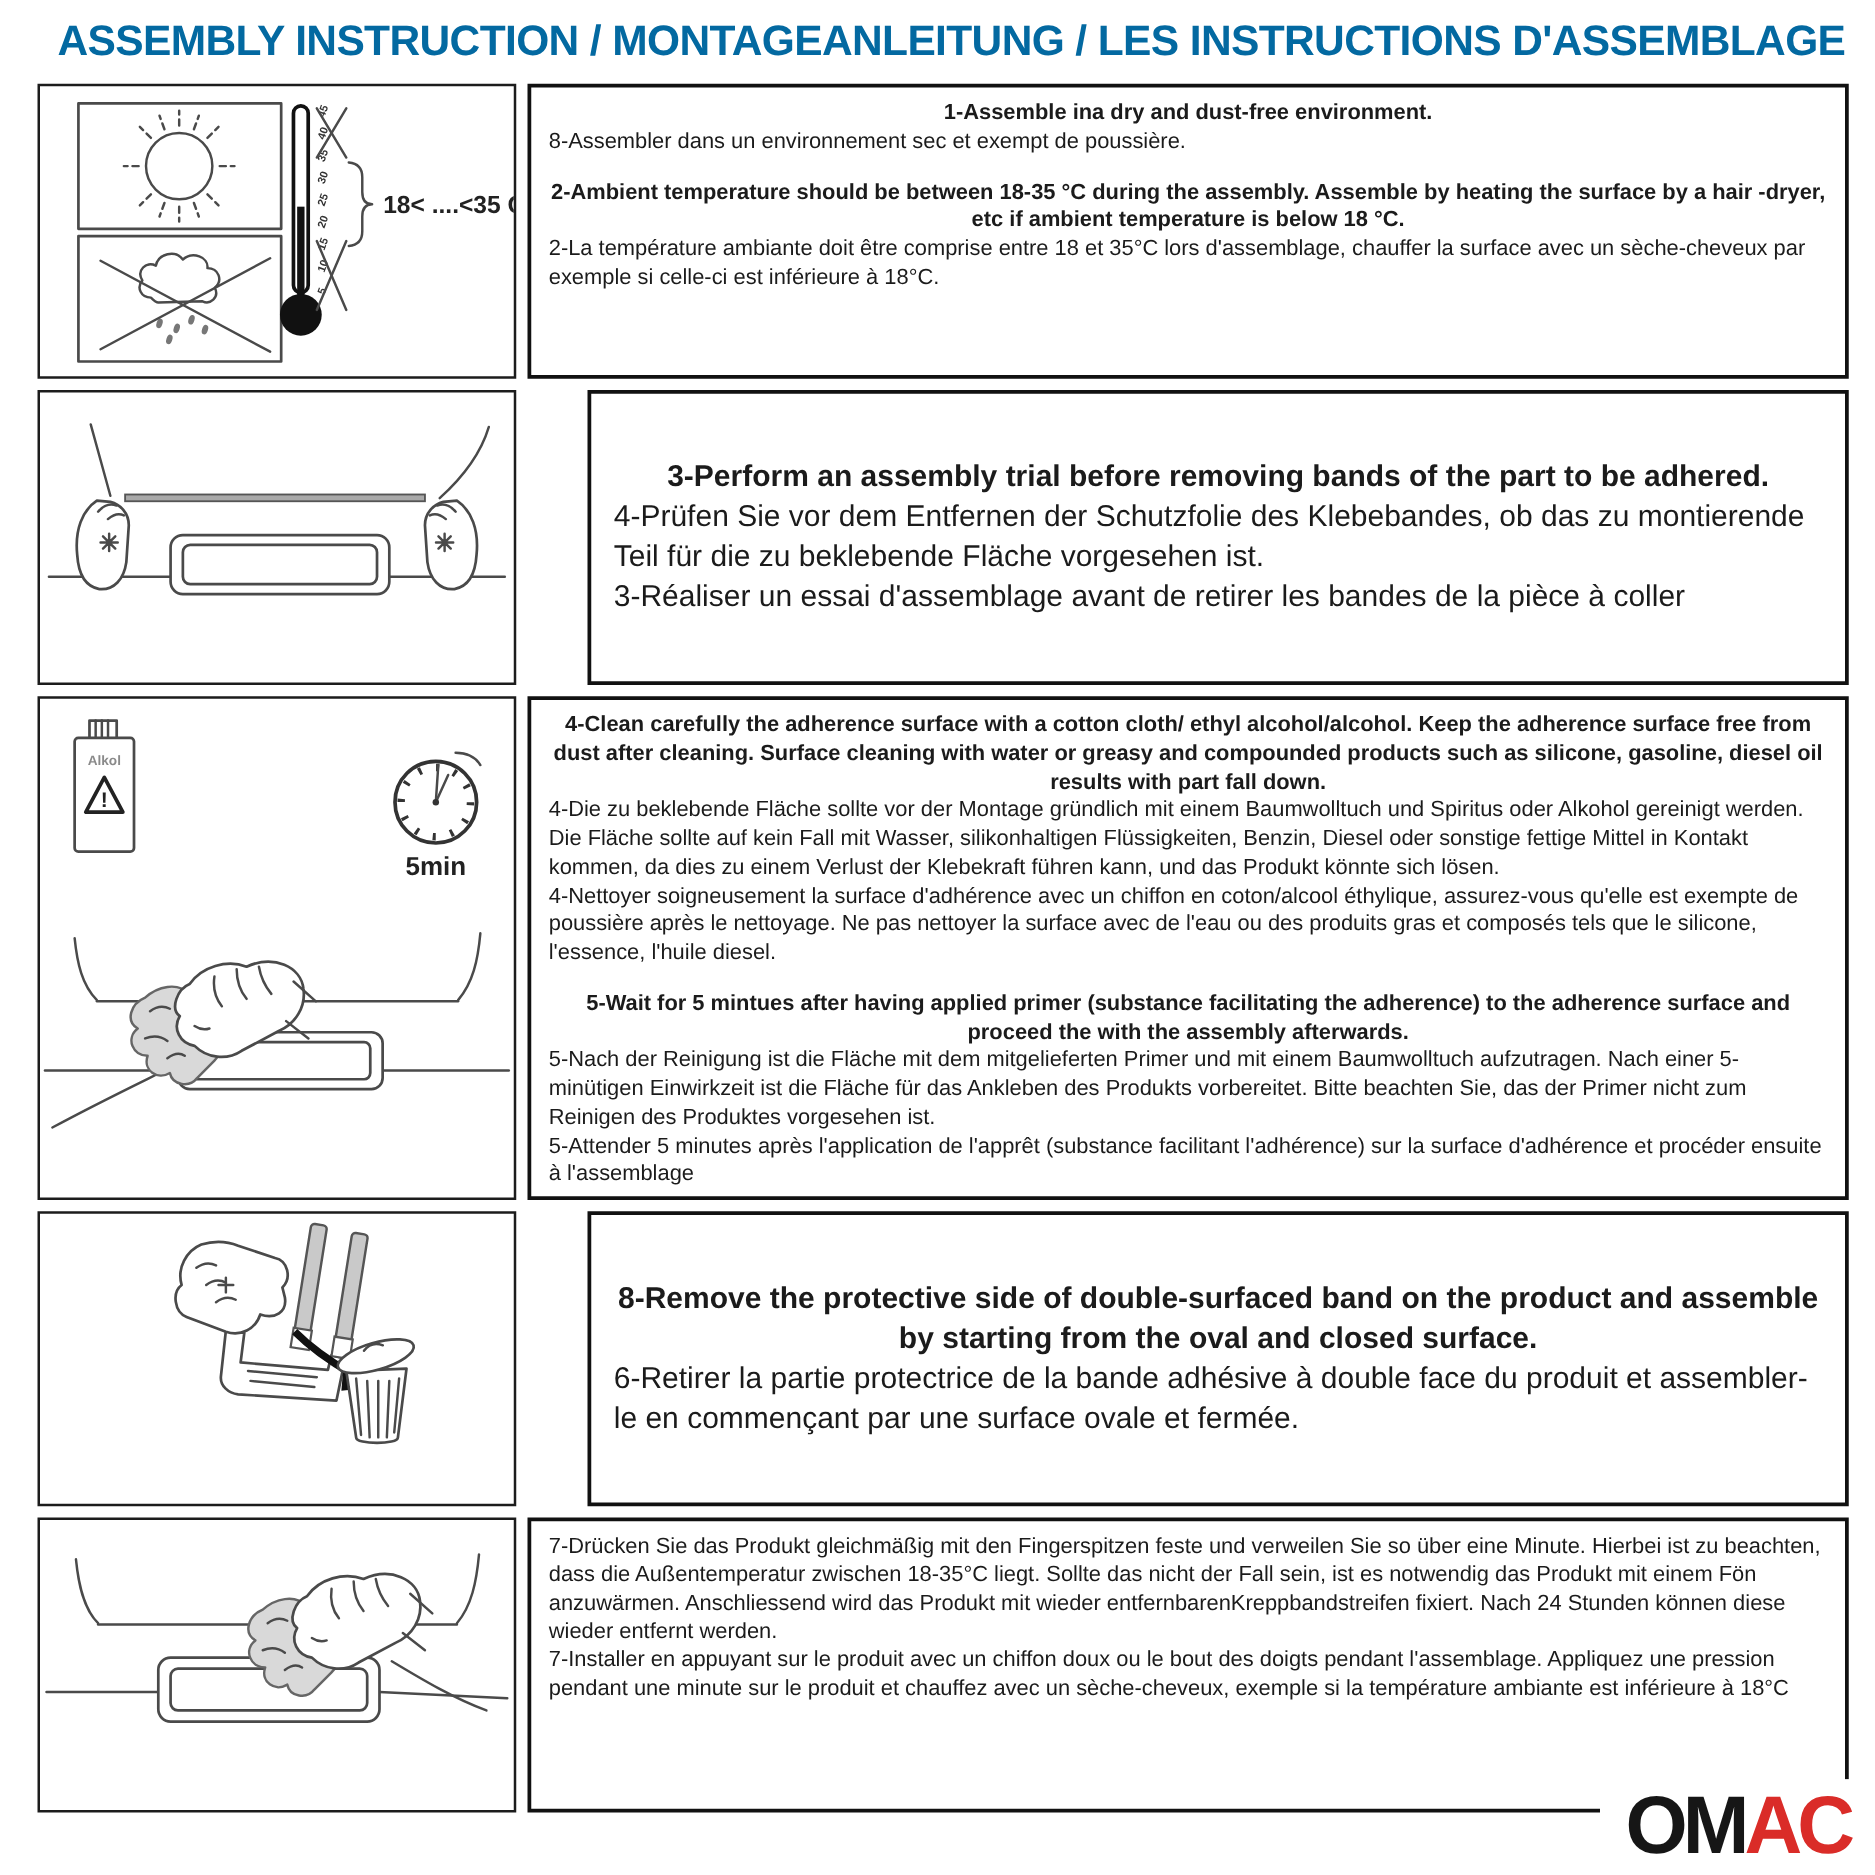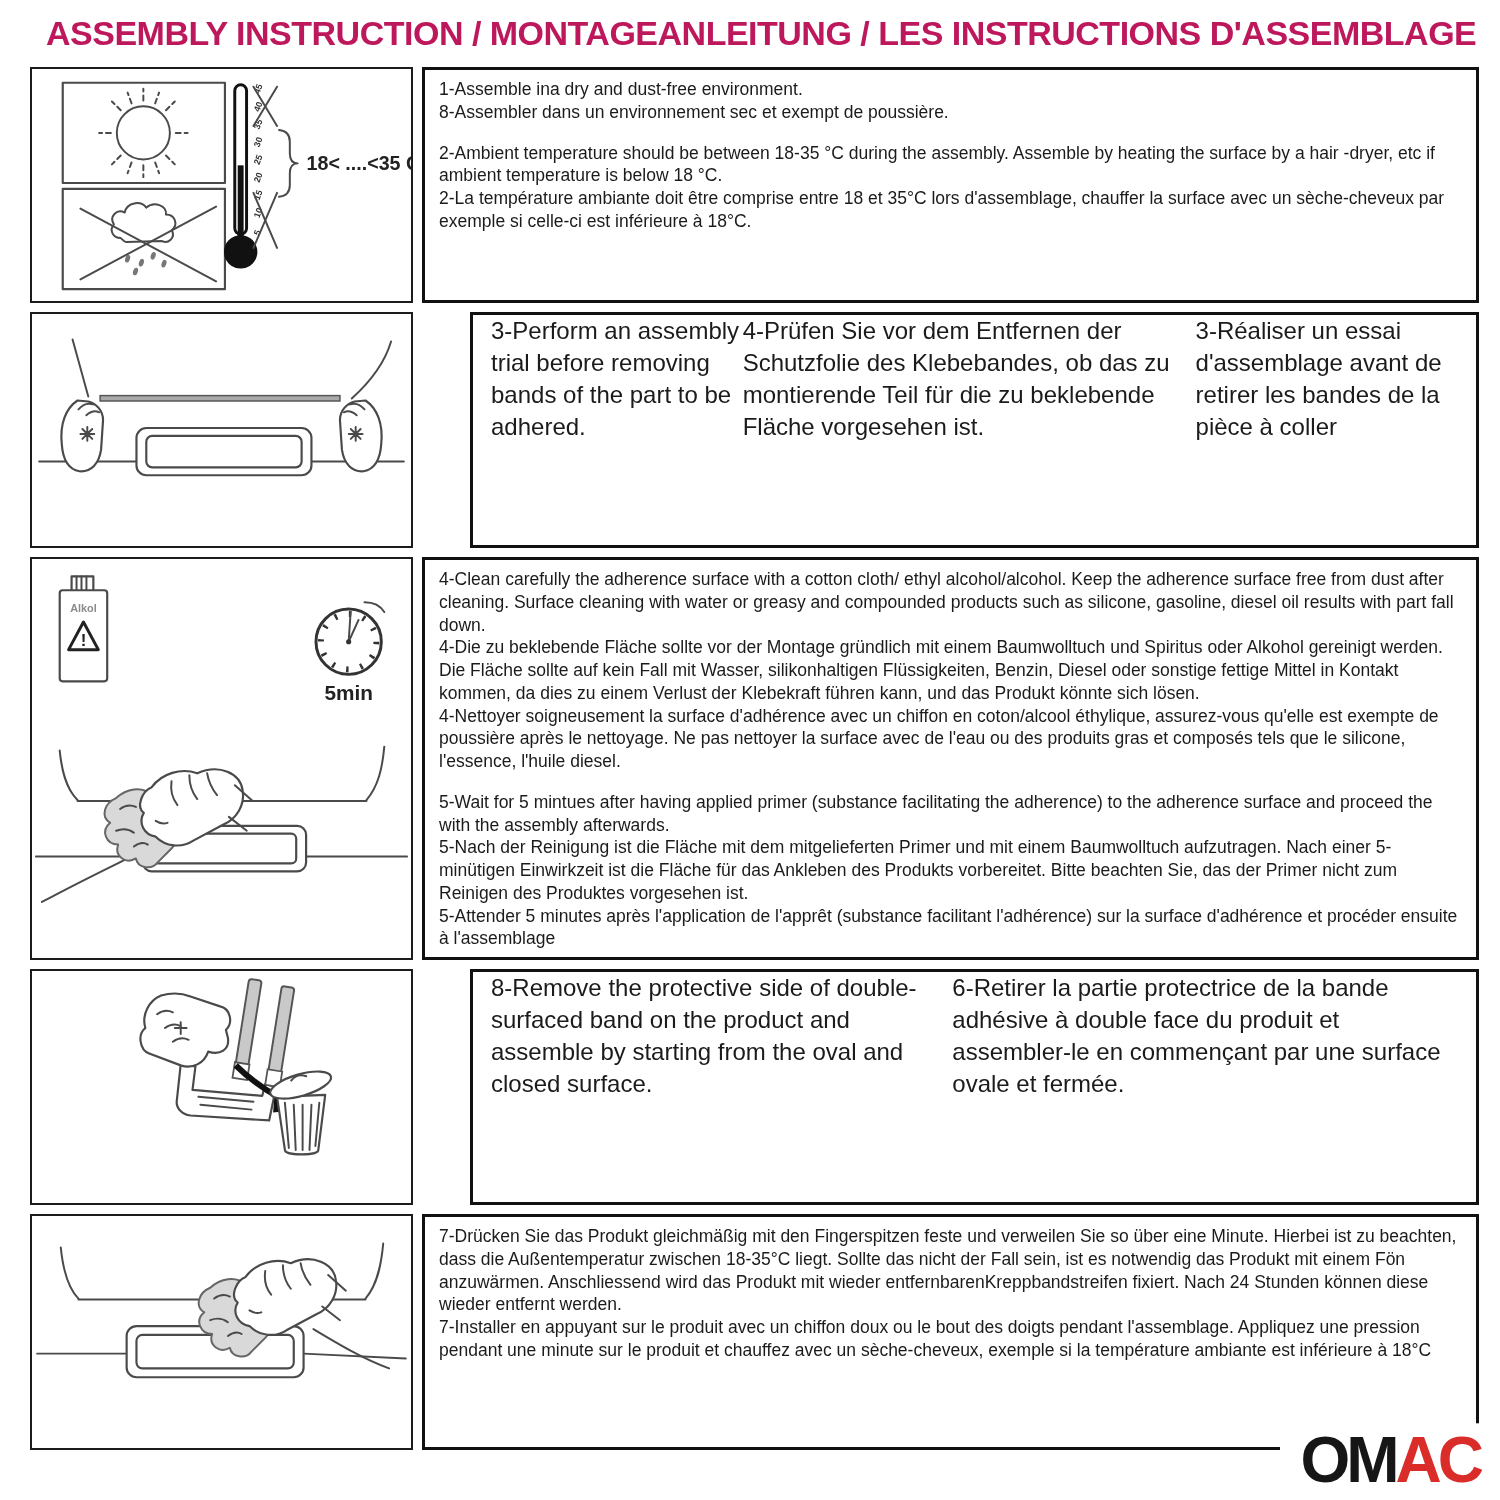--- a/index.html
+++ b/index.html
@@ -1,27 +1,27 @@
 <!DOCTYPE html>
 <html><head>
 <meta charset="utf-8">
 <style>
   html,body{margin:0;padding:0;background:#ffffff;}
   body{font-family:"Liberation Sans",sans-serif;color:#1b1b1b;}
   #page{position:relative;width:1500px;height:1500px;background:#fff;overflow:hidden;box-sizing:border-box;padding:0 21px 0 30px;}
-  .page-title{margin:0;padding:14px 0 14px 16px;font-size:34px;font-weight:700;letter-spacing:-0.5px;color:#be185d;white-space:nowrap;}
+  .page-title{margin:0;padding:14px 0 14px 16px;font-size:34px;font-weight:700;letter-spacing:-0.5px;color:#0369a1;white-space:nowrap;}
   .row{display:flex;gap:9px;margin-bottom:9px;}
   .illu{width:383px;flex:0 0 383px;border:2px solid #1c1c1c;background:#fff;box-sizing:border-box;}
   .illu svg{display:block;width:100%;height:100%;}
   .textbox{flex:1;border:3px solid #111;background:#fff;box-sizing:border-box;padding:8px 14px;overflow:hidden;}
   .textbox p{margin:0;}
-  .textbox .b{font-weight:400;}
+  .textbox .b{font-weight:700;text-align:center;}
   .textbox .spacer{height:18px;}
   .small-text{font-size:17.5px;line-height:1.3;}
-  .large-text{font-size:24px;line-height:1.34;display:flex;justify-content:center;padding:0 18px;margin-left:48px;}
+  .large-text{font-size:24px;line-height:1.34;display:flex;flex-direction:column;justify-content:center;padding:0 18px;margin-left:48px;}
   .r1,.r2,.r4,.r5{height:236px;}
   .r3{height:403px;}
   
   .ln{fill:none;stroke:#4a4a4a;stroke-width:2;stroke-linecap:round;stroke-linejoin:round;}
   .wfill{fill:#ffffff;stroke:#4a4a4a;stroke-width:2.2;stroke-linejoin:round;}
   .gfill{fill:#d9d9d9;stroke:#666;stroke-width:2;stroke-linejoin:round;}
   .blk{fill:#111;}
   .tick{font-size:9px;fill:#333;font-weight:600;}
   .thermo-label{font-size:20px;font-weight:700;fill:#222;}
   .clock-label{font-size:21px;font-weight:600;fill:#222;}

